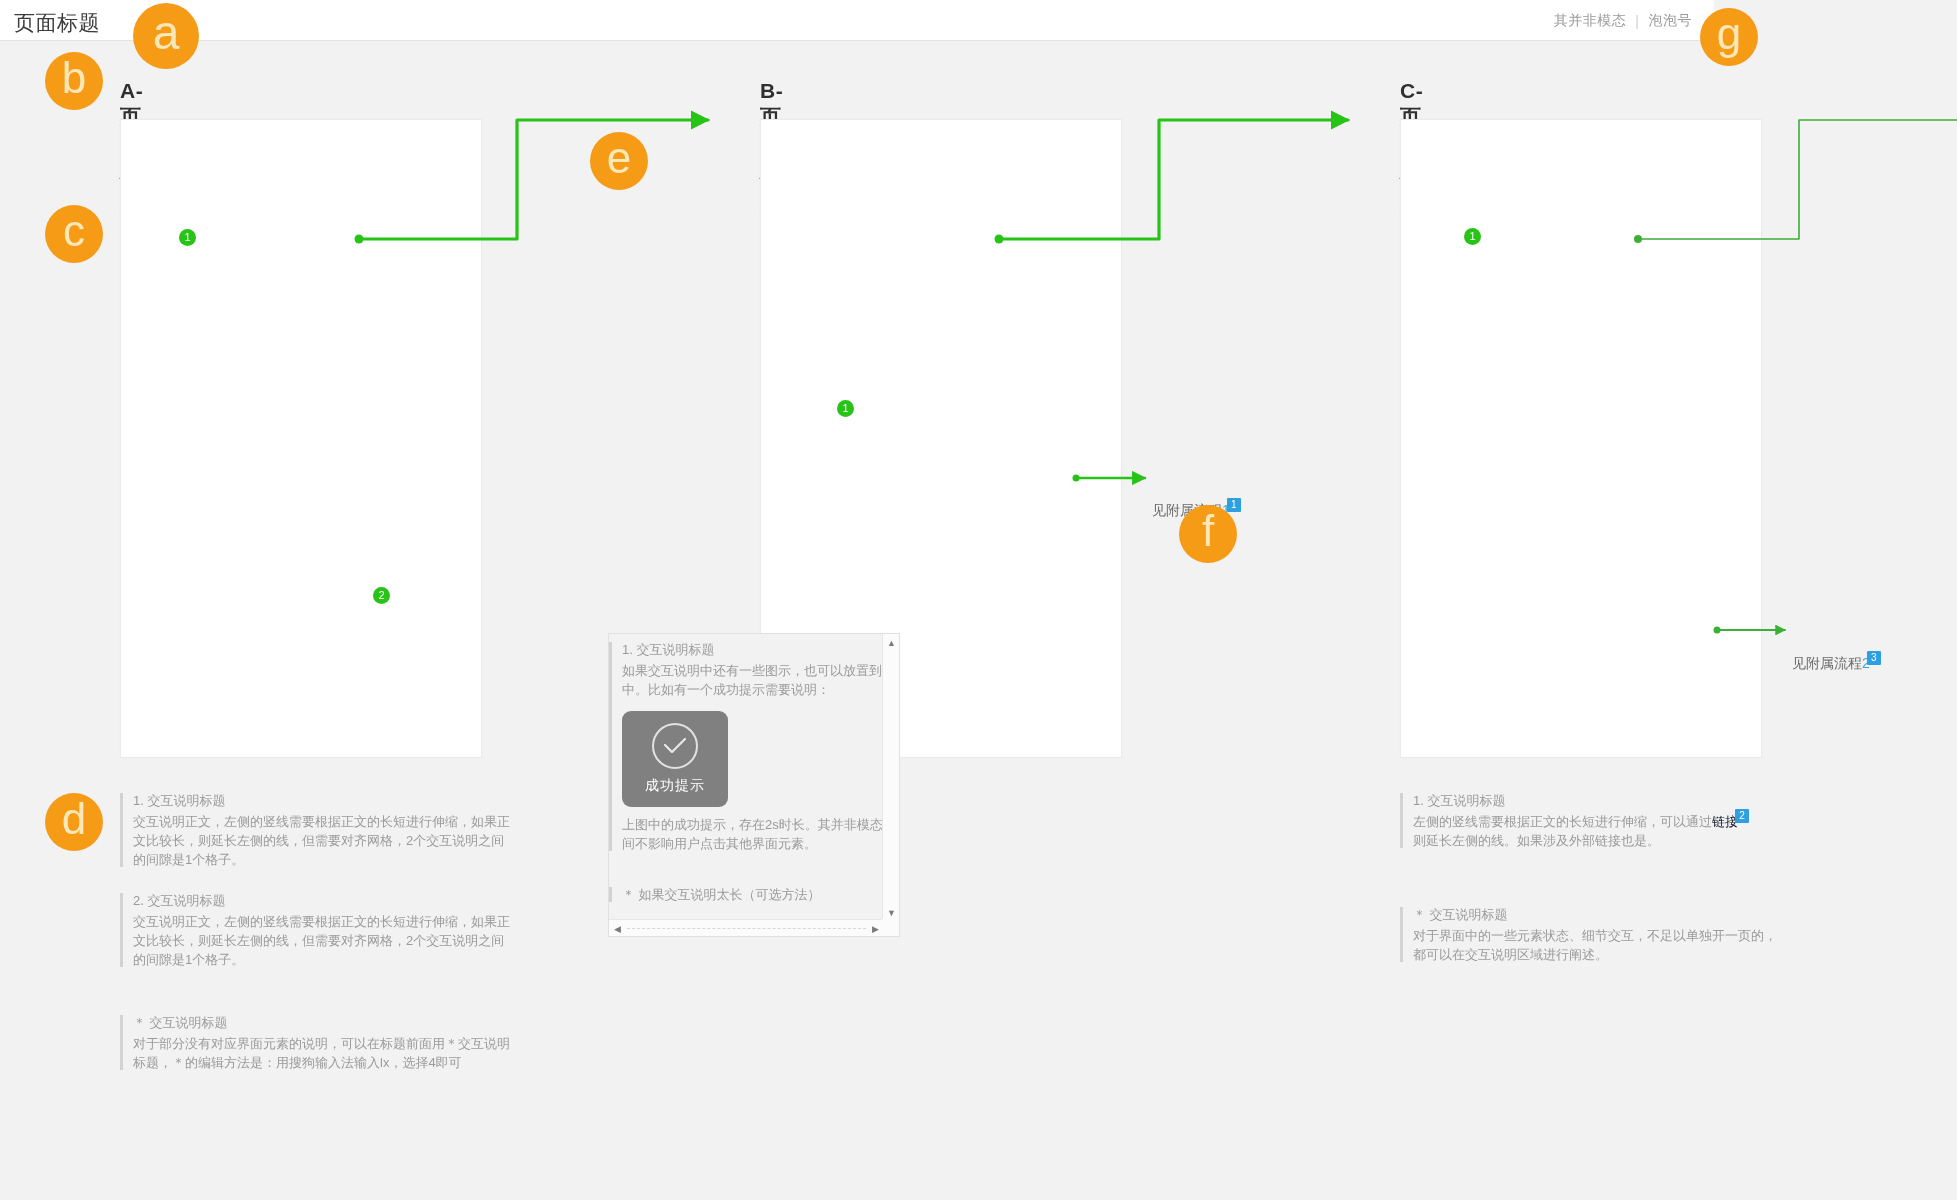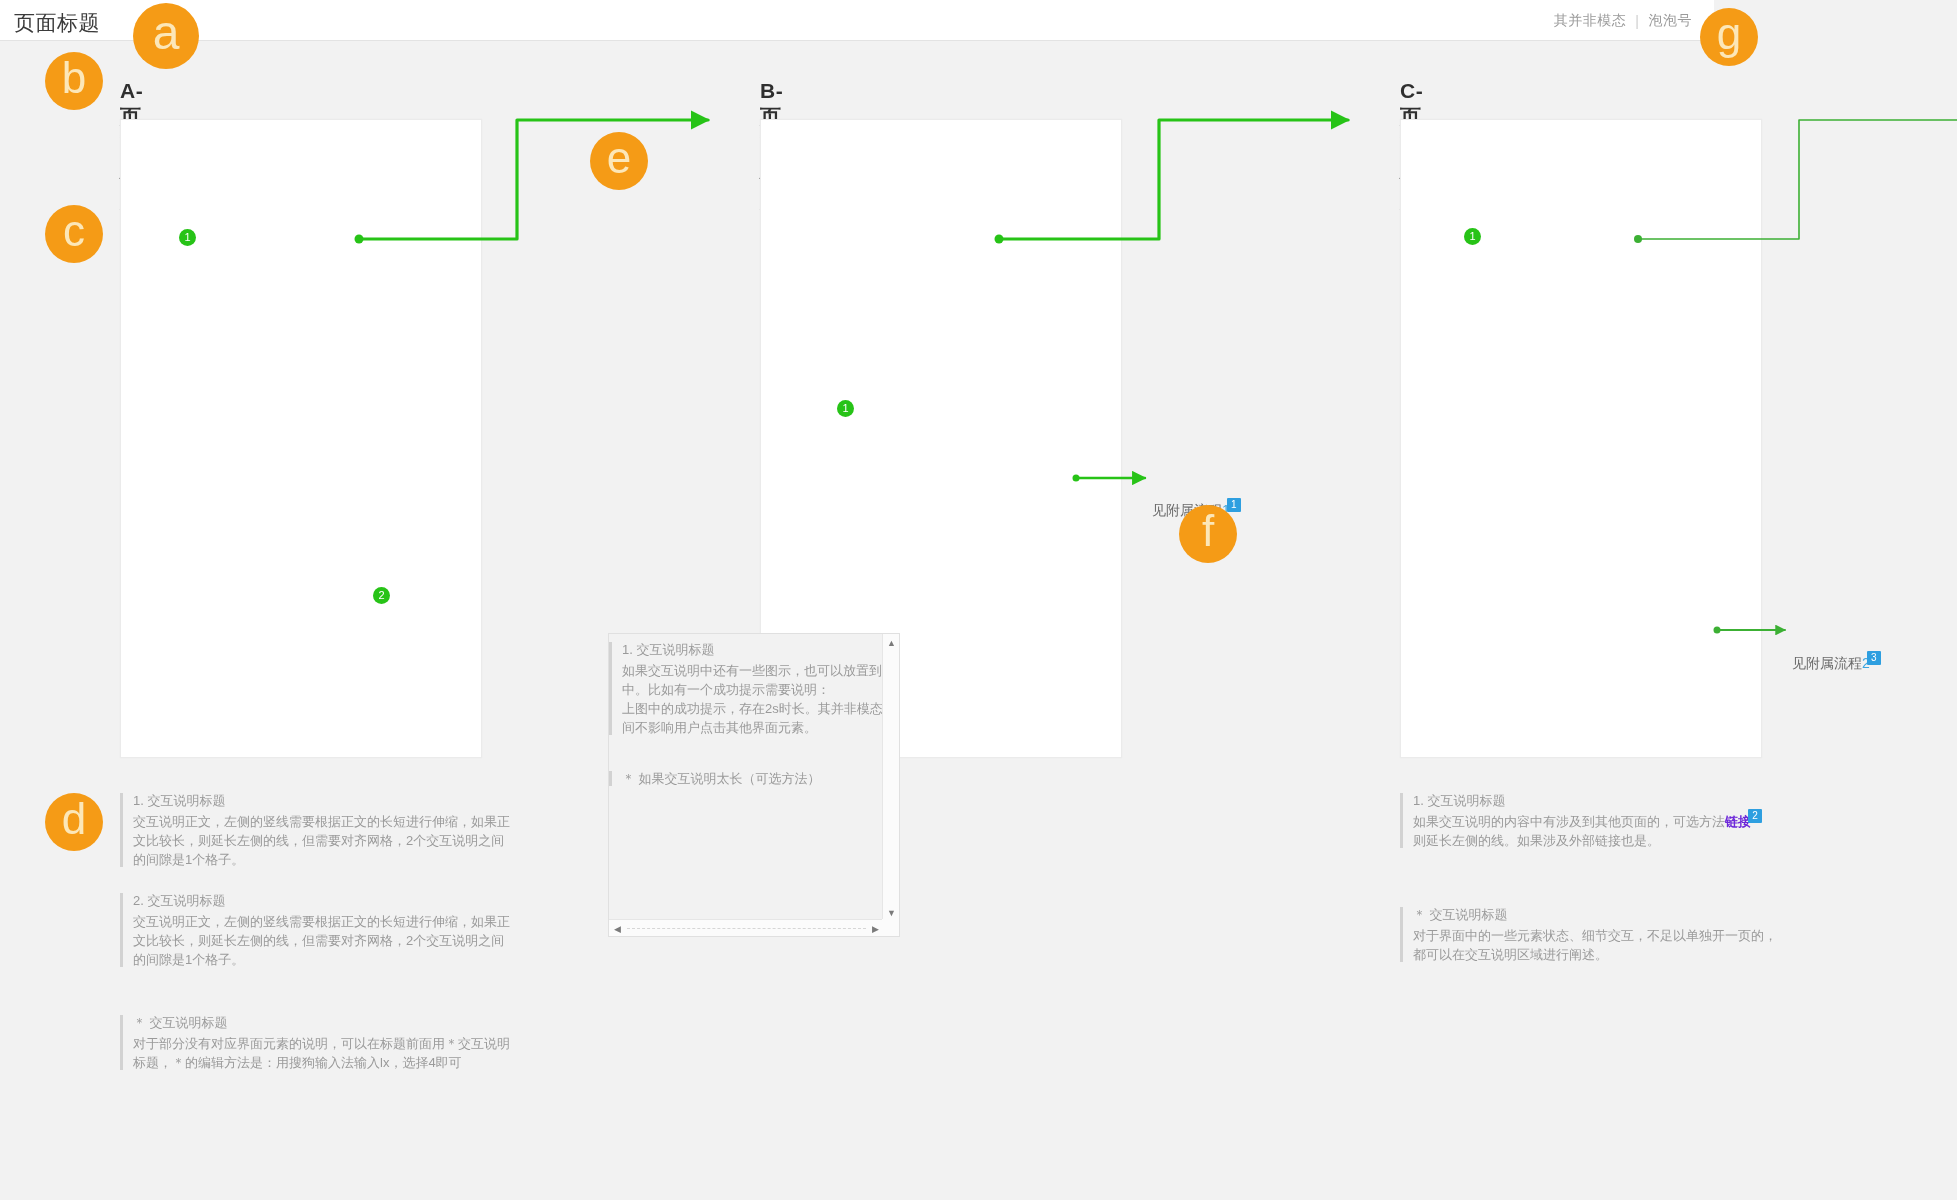--- a/index.html
+++ b/index.html
@@ -71,21 +71,21 @@
     content: ""; position: absolute; left: 0; top: 2px; bottom: 2px;
     width: 3px; background: #d2d2d2;
   }
   .note-title {
     font-size: 13px; color: #9a9a9a; line-height: 19px; margin-bottom: 2px;
   }
   .note-body {
     font-size: 13px; color: #9a9a9a; line-height: 19px;
     white-space: pre-line;
   }
-  .note-body .lnk { color: #6d28d9; font-weight: bold; }
+  .note-body .lnk { color: #0f172a; }
 
   
   .toast {
     width: 106px; height: 96px; border-radius: 9px;
     background: #808080;
     margin: 12px 0 8px 0;
     display: flex; flex-direction: column;
     align-items: center; justify-content: center;
     gap: 8px;
   }
@@ -216,20 +216,28 @@
       <div class="gmark" style="left:76px; top:280px;">1</div>
     </div>
   </div>
 
   <div id="notes-b-frame">
     <div id="notes-b-clip">
       <div id="notes-b-inner">
         <div class="note">
           <div class="note-title">1. 交互说明标题</div>
           <div class="note-body">如果交互说明中还有一些图示，也可以放置到这个区域中。比如有一个成功提示需要说明：</div>
+          <div class="toast">
+            <div class="ring">
+              <svg class="check" width="24" height="18" viewBox="0 0 24 18" aria-hidden="true">
+                <polyline points="2,8 9,15 22,2" fill="none" stroke="#e8e8e8" stroke-width="2.2" stroke-linecap="round" stroke-linejoin="round"></polyline>
+              </svg>
+            </div>
+            <div class="toast-label">成功提示</div>
+          </div>
           <div class="note-body">上图中的成功提示，存在2s时长。其并非模态，存在期间不影响用户点击其他界面元素。</div>
         </div>
         <div class="note" style="margin-top:32px;">
           <div class="note-title">＊ 如果交互说明太长（可选方法）</div>
         </div>
       </div>
     </div>
 
     <div class="vscroll">
       <div class="sb-arrow up">▲</div>
@@ -244,21 +252,21 @@
   </div>
 
   <div class="column" id="col-c" style="left:1400px;">
     <div class="col-title">C-页面标题</div>
     <div class="wireframe">
       <div class="gmark" style="left:63px; top:108px;">1</div>
     </div>
     <div class="notes" style="top:750px; left:0px; width:380px;">
       <div class="note">
         <div class="note-title">1. 交互说明标题</div>
-        <div class="note-body"><span>如果交互说明的内容中有涉及到其他页面的，可选方法</span><span class="lnk">链接</span><span class="blue-badge">2</span><br><span>则延长左侧的线。如果涉及外部链接也是。</span></div>
+        <div class="note-body"><span>左侧的竖线需要根据正文的长短进行伸缩，可以通过</span><span class="lnk">链接</span><span class="blue-badge">2</span><br><span>则延长左侧的线。如果涉及外部链接也是。</span></div>
       </div>
       <div class="note" style="margin-top:55px;">
         <div class="note-title">＊ 交互说明标题</div>
         <div class="note-body">对于界面中的一些元素状态、细节交互，不足以单独开一页的，都可以在交互说明区域进行阐述。</div>
       </div>
     </div>
   </div>
 
   <div class="flow-link" style="left:1152px; top:461px;">
     <span>见附属流程</span><span class="lnk">1</span><span class="blue-badge">1</span>

